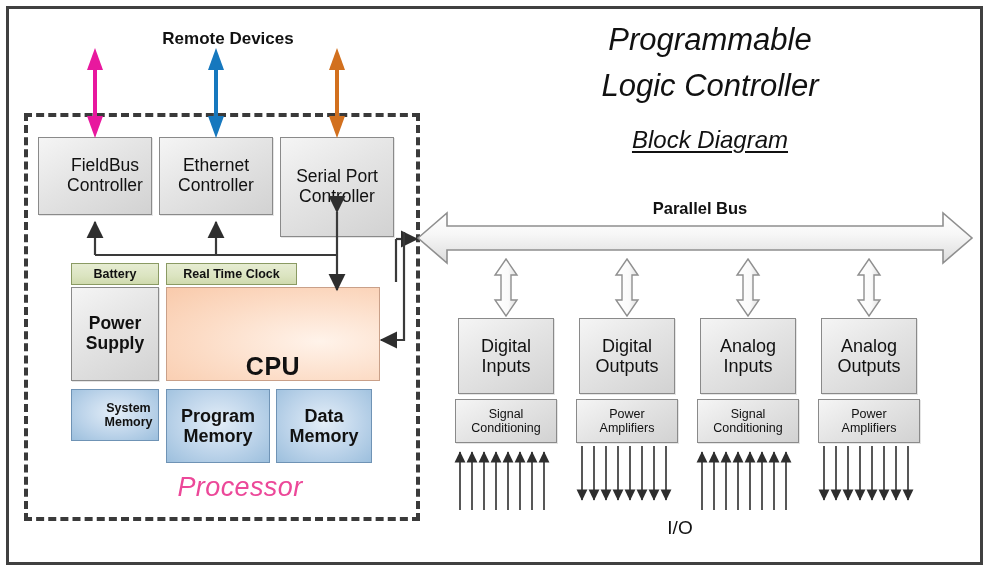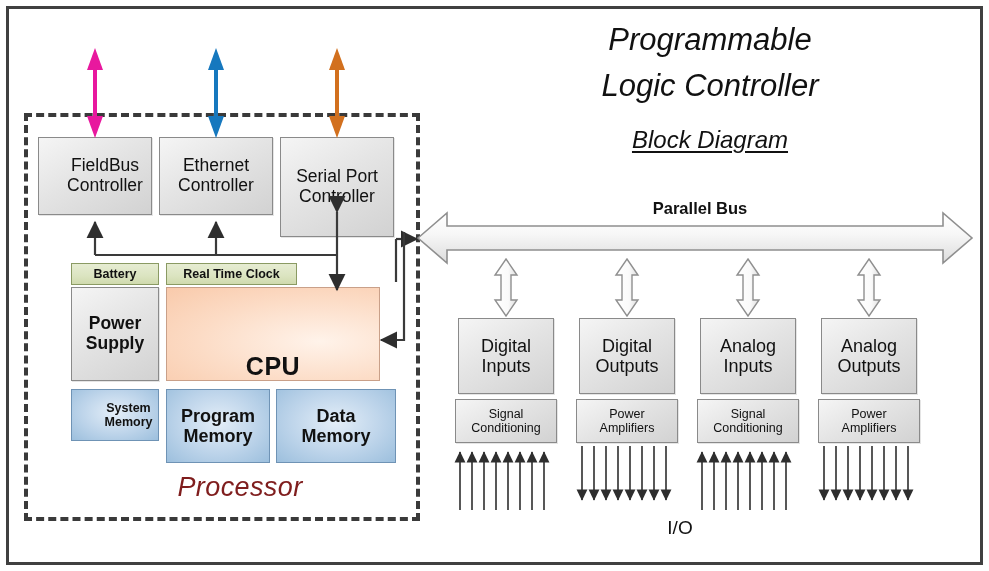--- a/index.html
+++ b/index.html
@@ -12,21 +12,21 @@
     position:absolute; left:6px; top:6px; width:977px; height:559px;
     border:3px solid #404040; box-sizing:border-box;
   }
   
   .proc-box {
     position:absolute; left:24px; top:113px; width:396px; height:408px;
     border:4px dashed #3a3a3a; box-sizing:border-box; background:transparent;
   }
   .proc-label {
     position:absolute; left:140px; top:472px; width:200px;
-    font-size:27px; font-style:italic; color:#7f1d1d; text-align:center;
+    font-size:27px; font-style:italic; color:#ec4899; text-align:center;
     letter-spacing:0.4px;
   }
   
   .blk {
     position:absolute; box-sizing:border-box;
     display:flex; align-items:center; justify-content:center;
     text-align:center; color:#111; line-height:1.12;
   }
   .grey {
     border:1px solid #8a8a8a;
@@ -83,20 +83,21 @@
 <body>
 
 <div id="root">
 
   <div class="frame"></div>
 
   <div class="title" id="title-line1">Programmable</div>
   <div class="title" id="title-line2">Logic Controller</div>
   <div class="title" id="title-sub">Block Diagram</div>
 
+  <div id="remote-label">Remote Devices</div>
   <div id="bus-label">Parallel Bus</div>
   <div id="io-label">I/O</div>
 
   <svg class="svg-bot" width="989" height="571">
     <defs>
       <marker id="ah" markerWidth="9" markerHeight="9" refX="7.4" refY="4.5" orient="auto" markerUnits="strokeWidth">
         <path d="M0,0.6 L8,4.5 L0,8.4 z" fill="#2e2e2e"></path>
       </marker>
       <marker id="ah-sm" markerWidth="8" markerHeight="8" refX="6.6" refY="4" orient="auto" markerUnits="strokeWidth">
         <path d="M0,0.6 L7,4 L0,7.4 z" fill="#2e2e2e"></path>
@@ -256,21 +257,21 @@
     </span>
   </div>
 
   <div class="blk blue mem-lbl" style="left:166px; top:389px; width:104px; height:74px;">
     <span>
       <span>Program</span><br>
       <span>Memory</span>
     </span>
   </div>
 
-  <div class="blk blue mem-lbl" style="left:276px; top:389px; width:120px; height:74px;">
+  <div class="blk blue mem-lbl" style="left:276px; top:389px; width:96px; height:74px;">
     <span>
       <span>Data</span><br>
       <span>Memory</span>
     </span>
   </div>
 
   <div class="blk grey io-blk" style="left:458px; top:318px; width:96px; height:76px;">
     <span>
       <span>Digital</span><br>
       <span>Inputs</span>

